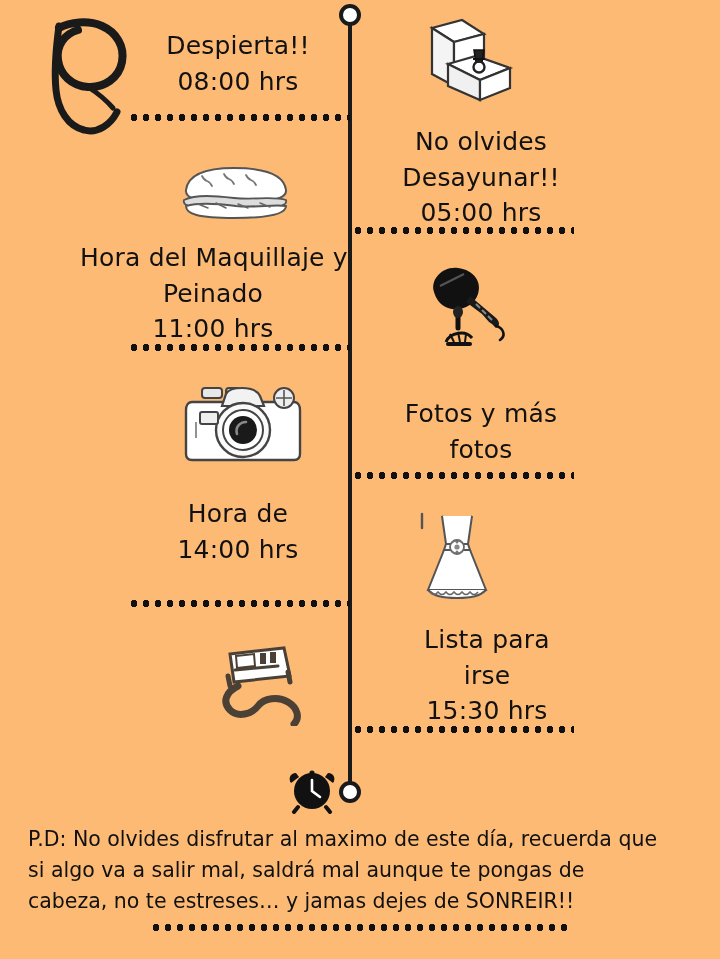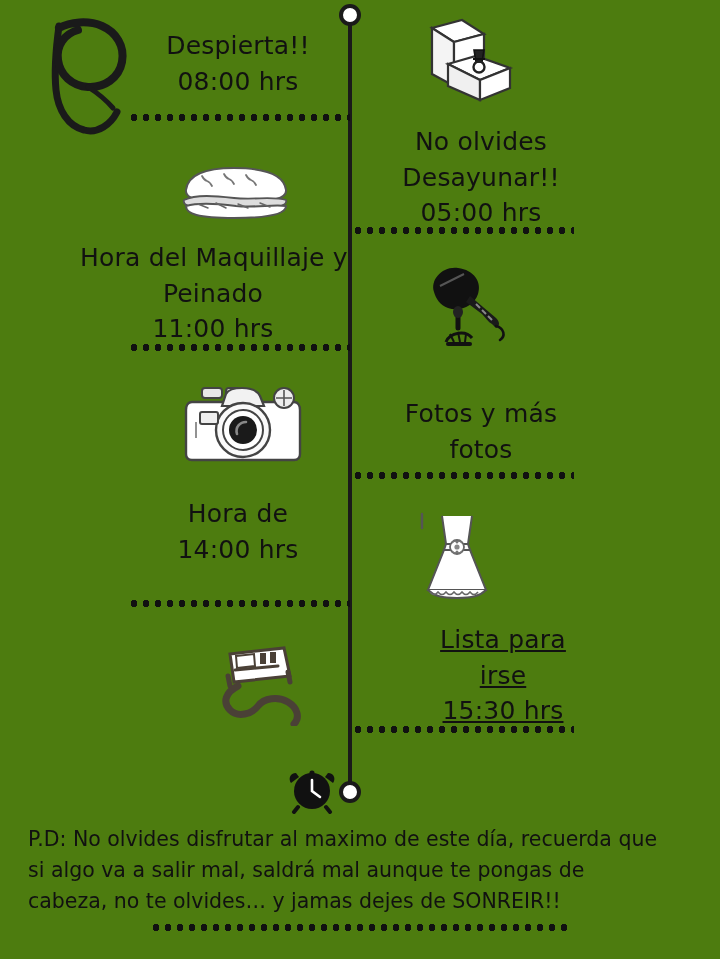--- a/index.html
+++ b/index.html
@@ -7,21 +7,21 @@
     padding: 0;
     background: #ffffff;
   }
   body {
     font-family: "Liberation Sans", sans-serif;
   }
   #page {
     position: relative;
     width: 720px;
     height: 959px;
-    background: #4d7c0f;
+    background: #fdba74;
     overflow: hidden;
   }
 
   
   .timeline-axis {
     position: absolute;
     left: 348px;
     top: 18px;
     width: 4px;
     height: 775px;
@@ -222,21 +222,21 @@
       <path d="M38 14 L42 42 L64 42 L68 14" fill="#fff" stroke="#555" stroke-width="2"></path>
       <path d="M42 42 L64 42 L66 48 L40 48 Z" fill="#fafafa" stroke="#555" stroke-width="2"></path>
       <path d="M40 48 L24 88 L82 88 L66 48 Z" fill="#fff" stroke="#555" stroke-width="2"></path>
       <path d="M24 88 C30 94 38 96 53 96 C68 96 76 94 82 88" fill="#fff" stroke="#555" stroke-width="2"></path>
       <path d="M26 90 q4 5 8 0 q4 5 8 0 q4 5 8 0 q4 5 8 0 q4 5 8 0 q4 5 8 0" fill="none" stroke="#666" stroke-width="1.6"></path>
       <circle cx="53" cy="45" r="7" fill="#fff" stroke="#666" stroke-width="1.8"></circle>
       <circle cx="53" cy="45" r="2.6" fill="#888"></circle>
       <path d="M48 41 q3 -4 6 0 M58 41 q-3 -4 -6 0 M48 49 q3 4 6 0 M58 49 q-3 4 -6 0" fill="none" stroke="#777" stroke-width="1.4"></path>
     </svg>
   </div>
-  <div class="entry-text" style="left:388px; top:622px; width:230px;text-decoration:underline;">
+  <div class="entry-text" style="left:372px; top:622px; width:230px;">
     <span class="line">Lista para</span>
     <span class="line">irse</span>
     <span class="line">15:30 hrs</span>
   </div>
   <div class="dotted" style="left:352px; top:726px; width:222px;"></div>
 
   <div class="icon-box" style="left:208px; top:642px; width:104px; height:84px;">
     <svg viewBox="0 0 104 84" xmlns="http://www.w3.org/2000/svg">
       <path d="M22 12 L76 6 L82 34 L26 40 Z" fill="#fff" stroke="#4a4036" stroke-width="3"></path>
       <path d="M28 14 L46 12 L47 24 L29 26 Z" fill="#fff" stroke="#4a4036" stroke-width="2"></path>
@@ -244,17 +244,17 @@
       <path d="M62 10 L68 10 L68 21 L62 21 Z" fill="#4a4036"></path>
       <path d="M27 28 L70 24" stroke="#4a4036" stroke-width="3" stroke-linecap="round"></path>
       <path d="M20 34 L22 44 M80 30 L82 40" stroke="#4a4036" stroke-width="5" stroke-linecap="round"></path>
       <path d="M30 44 C18 50 14 60 22 68 C30 76 44 72 50 64 C56 56 70 54 80 60 C90 66 92 76 86 82" fill="none" stroke="#4a4036" stroke-width="7" stroke-linecap="round"></path>
     </svg>
   </div>
 
   <div class="footer-note">
     <span class="line">P.D: No olvides disfrutar al maximo de este día, recuerda que</span>
     <span class="line">si algo va a salir mal, saldrá mal aunque te pongas de</span>
-    <span class="line">cabeza, no te olvides… y jamas dejes de SONREIR!!</span>
+    <span class="line">cabeza, no te estreses… y jamas dejes de SONREIR!!</span>
   </div>
   <div class="footer-dots"></div>
 
 </div>
 
 </body></html>

